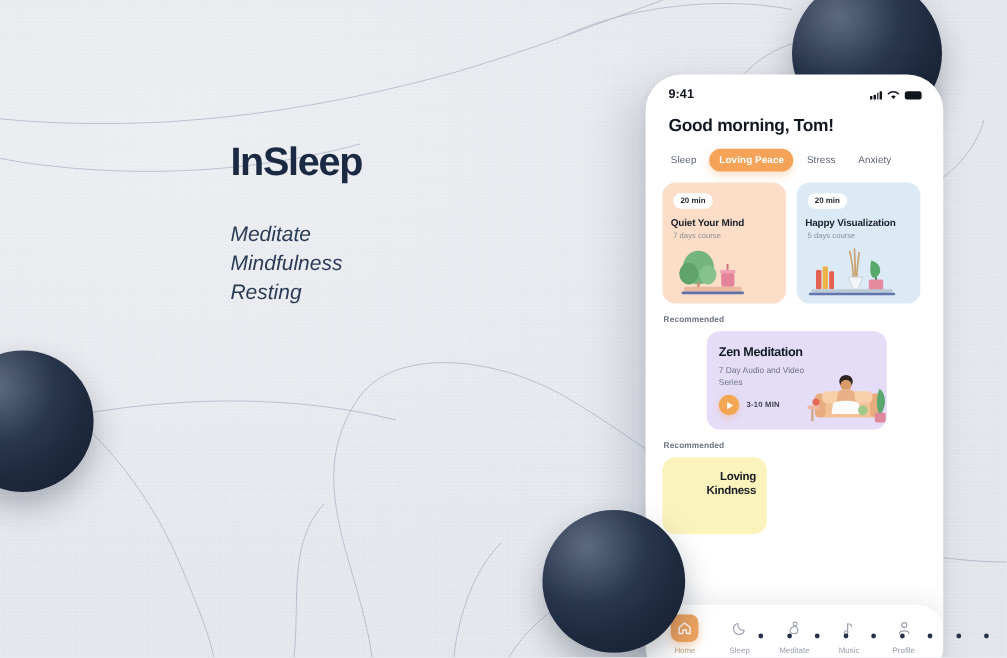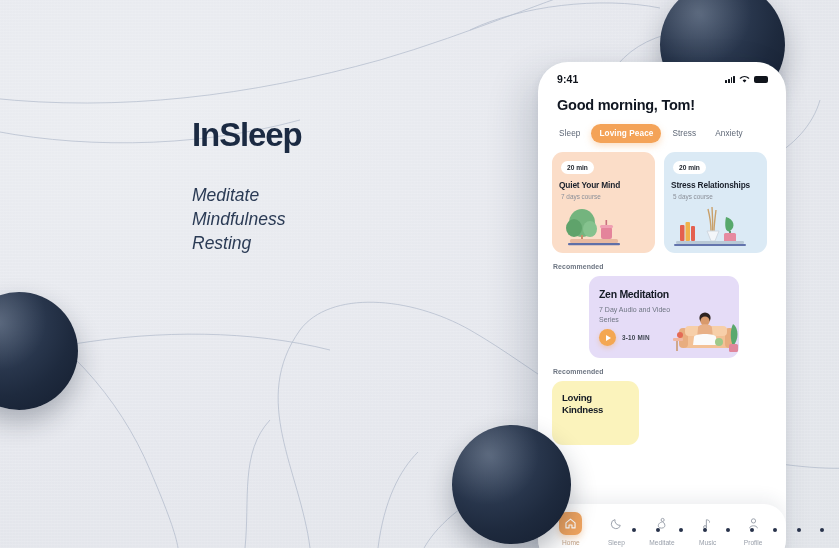--- a/index.html
+++ b/index.html
@@ -194,21 +194,21 @@
   }
   .play-btn span {
     width:0;height:0;border-style:solid;
     border-width:3.2px 0 3.2px 5.2px;
     border-color:transparent transparent transparent #fff;
     margin-left:1.5px;
   }
   .play-label { font-size:6.4px; font-weight:700; color:#3e4550; letter-spacing:.2px; }
 
   
-  .mini-row { display:flex; gap:9px; margin: 6px 0 0 14px; }
+  .mini-row { display:flex; gap:9px; margin: 6px 0 0 14px; text-align: right; }
   .mini-card {
     width: 87px; height: 64px;
     border-radius: 11px;
     position: relative; overflow:hidden; flex:0 0 auto;
   }
   .mc-title {
     position:absolute; left:10px; top:11px; width:68px;
     font-size:9.6px; font-weight:700; color:#151b25;
     letter-spacing:-.25px; line-height:1.25;
   }
@@ -319,21 +319,21 @@
             <rect x="49" y="26" width="11" height="12" rx="2" fill="#e4849b"></rect>
             <rect x="48" y="24" width="13" height="3" rx="1.5" fill="#f0a0b3"></rect>
             <rect x="53.5" y="19" width="1.6" height="5" fill="#c9717f"></rect>
             <rect x="18" y="38" width="48" height="4" rx="1.5" fill="#e8b9a0"></rect>
             <rect x="16" y="42" width="52" height="2.2" rx="1" fill="#5f6fa8"></rect>
           </svg>
         </div>
 
         <div class="course-card" style="background:#dbeaf5">
           <div class="pill-time">20 min</div>
-          <div class="cc-title">Stress Relationships</div>
+          <div class="cc-title">Happy Visualization</div>
           <div class="cc-sub">5 days course</div>
           <svg class="art" viewBox="0 0 103 48">
             <rect x="16" y="24" width="4.5" height="16" rx="1" fill="#e4604f"></rect>
             <rect x="21.5" y="21" width="4.5" height="19" rx="1" fill="#f0b24a"></rect>
             <rect x="27" y="25" width="4" height="15" rx="1" fill="#e4604f"></rect>
             <path d="M44 8 C46 16 47 24 47 30" stroke="#c9a06a" stroke-width="1.4" fill="none"></path>
             <path d="M52 9 C51 17 50 25 50 30" stroke="#c9a06a" stroke-width="1.4" fill="none"></path>
             <path d="M48 6 C48.5 16 49 24 48.5 30" stroke="#c9a06a" stroke-width="1.4" fill="none"></path>
             <path d="M43 30 L55 30 L51 40 L47 40 Z" fill="#f3f6f9" stroke="#cfd8e0" stroke-width="1"></path>
             <path d="M62 16 C70 18 72 26 66 30 C62 32 60 26 62 16Z" fill="#57a86b"></path>

